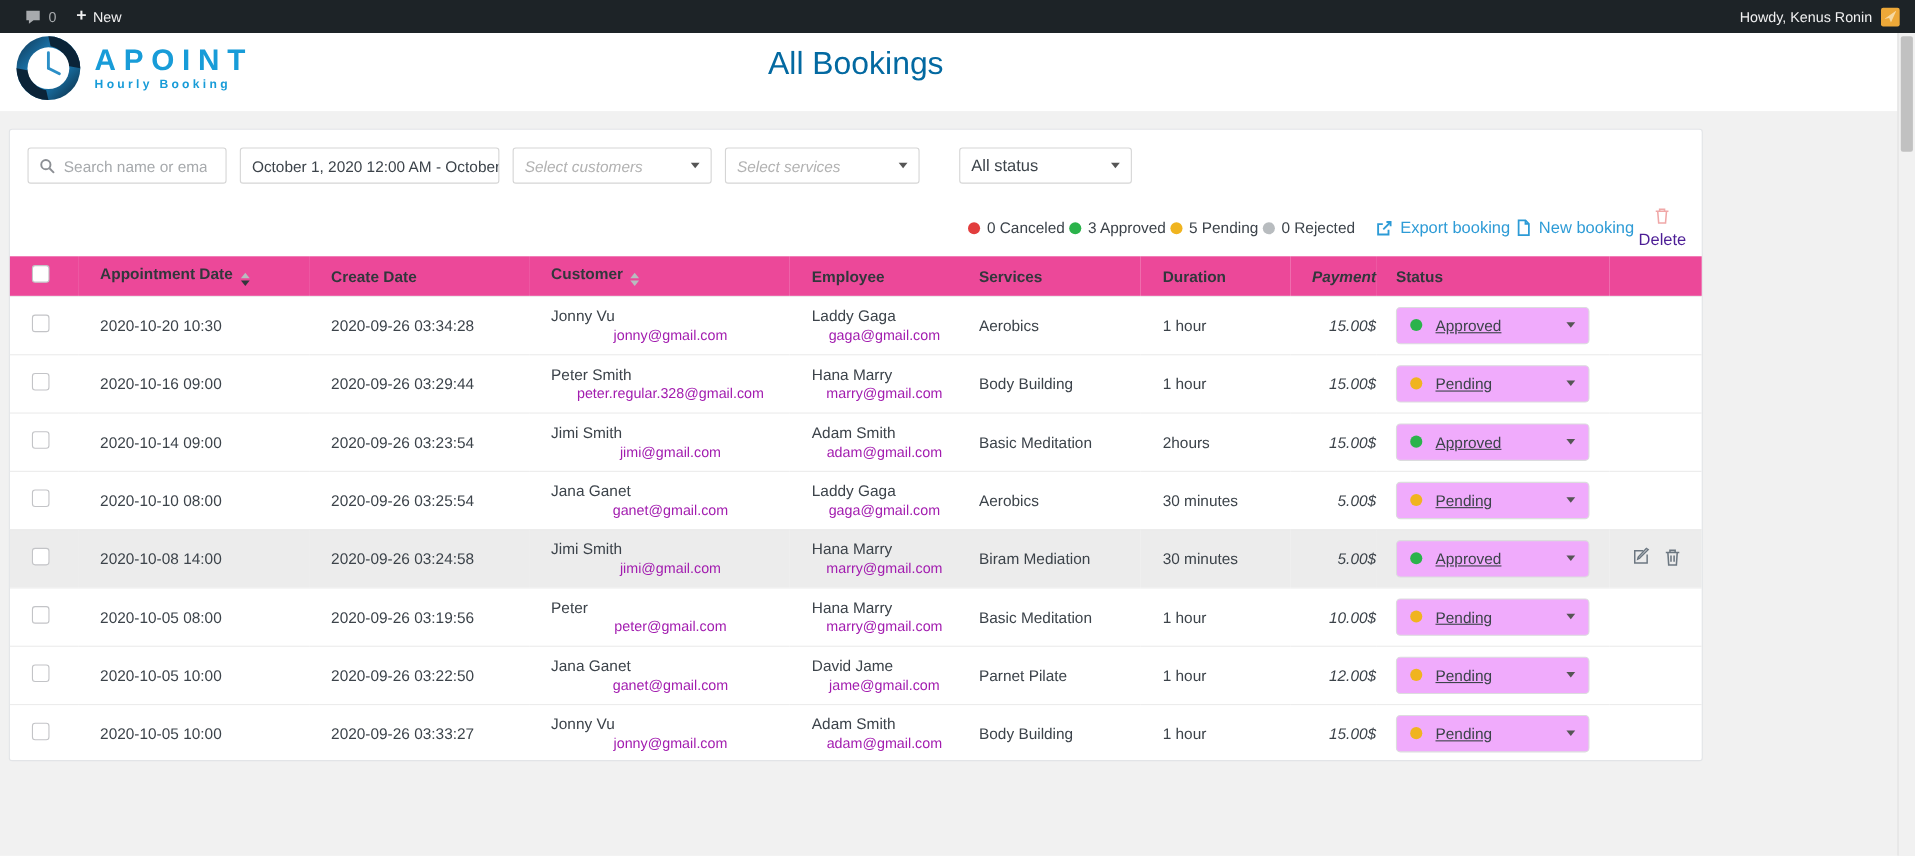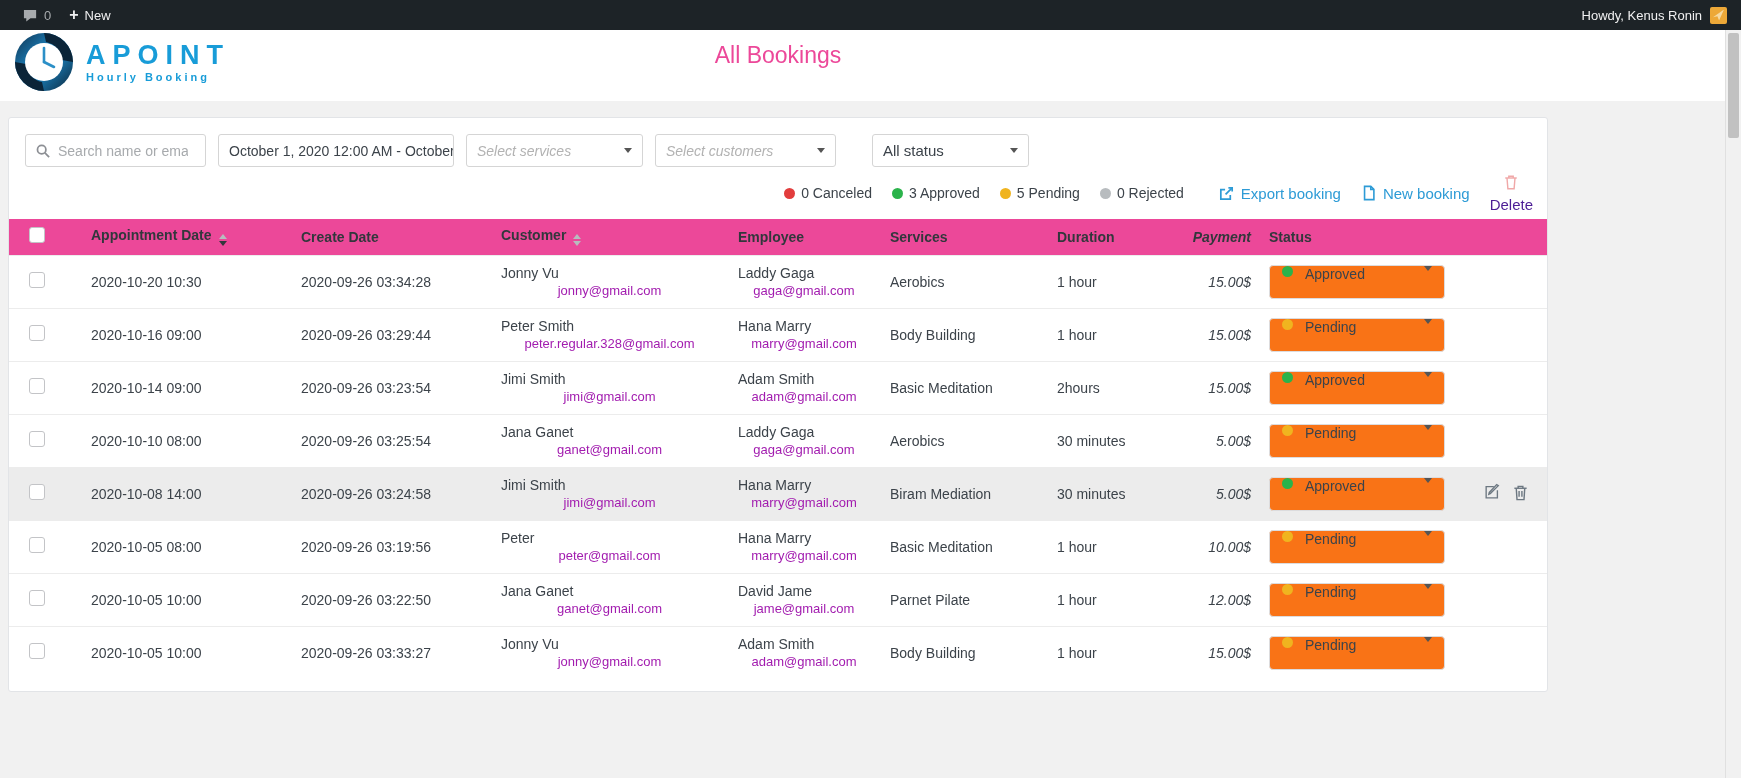--- a/index.html
+++ b/index.html
@@ -25,21 +25,21 @@
   .avatar::after { content:""; position:absolute; left:3px; top:3px; width:11px; height:11px;
     background:#f6d9a2; clip-path:polygon(0 70%, 100% 0, 55% 100%, 40% 62%); }
   .plus-icon { font-size:16px; font-weight:bold; line-height:1; color:#f0f0f1; }
 
   
   .header-band { position:absolute; top:28px; left:0; width:1725px; height:73px; background:#ffffff; }
   .logo { position:absolute; left:12px; top:2px; display:flex; align-items:center; gap:10px; }
   .logo-text .l1 { color:#189cd8; font-size:27px; font-weight:bold; letter-spacing:7px; line-height:1.1; }
   .logo-text .l2 { color:#189cd8; font-size:11px; font-weight:bold; letter-spacing:3px; }
   .page-title { position:absolute; top:14px; left:0; width:1556px; text-align:center;
-    font-size:23px; font-weight:400; color:#ec4899; }
+    font-size:29px; font-weight:400; color:#0369a1; }
 
   
   .card {
     position:absolute; left:8px; top:117px; width:1540px; height:575px;
     background:#fff; border:1px solid #e2e4e7; border-radius:3px;
   }
 
   
   .filters { display:flex; align-items:center; gap:12px; padding:16px 16px 0 16px; }
   .f-box {
@@ -55,21 +55,21 @@
   .dd .ph { font-style:italic; color:#b2b2b2; }
   .dd-employees { width:181px; }
   .dd-customers { width:181px; }
   .dd-services  { width:177px; }
   .dd-status { width:157px; margin-left:24px; font-size:15px; }
   .caret { width:0; height:0; border-left:4px solid transparent; border-right:4px solid transparent;
     border-top:5px solid #555; display:inline-block; }
 
   
   .legend-row { display:flex; align-items:center; justify-content:flex-end;
-    gap:20px; margin-top:16px; padding-right:14px; height:20px; font-size:14px; }
+    gap:4px; margin-top:30px; padding-right:14px; height:20px; font-size:14px; }
   .legend-item { display:flex; align-items:center; gap:6px; color:#3c434a; }
   .dot { width:11px; height:11px; border-radius:50%; display:inline-block; }
   .link-btn { display:flex; align-items:center; gap:6px; color:#2d9bd6; font-size:15px; cursor:pointer; }
   .link-btn svg { stroke:#2d9bd6; }
   .link-btn.spaced { margin-left:14px; }
   .delete-btn { color:#4c1d95; cursor:default;flex-direction:column; }
   .delete-btn svg { stroke:#f0a8a8; }
 
   
   table { border-collapse:collapse; width:100%; margin-top:16px; table-layout:fixed; }
@@ -85,21 +85,21 @@
   .person-email { color:#a21caf; font-size:13px; margin-top:2px;text-align:center; }
   .checkbox { width:16px; height:16px; border:1px solid #c3c4c7; border-radius:3px;
     background:#fff; display:inline-block; cursor:pointer; }
   .sort { display:inline-flex; flex-direction:column; gap:2px; margin-left:7px; vertical-align:1px; }
   .tri-up { width:0; height:0; border-left:4px solid transparent; border-right:4px solid transparent;
     border-bottom:5px solid #b8bcbf; }
   .tri-down { width:0; height:0; border-left:4px solid transparent; border-right:4px solid transparent;
     border-top:5px solid #b8bcbf; }
   .tri-down.active { border-top-color:#32373c; }
   .status-pill { width:176px; height:34px; border:1px solid #dcdcde; border-radius:4px;
-    background:#f97316; display:flex; gap:12px; padding:0 12px; cursor:pointer; }
+    background:#f0abfc; display:flex; align-items:center; gap:12px; padding:0 12px; cursor:pointer;text-decoration:underline; }
   .status-pill .caret { margin-left:auto; }
   .row-actions { display:inline-flex; gap:11px; align-items:center; }
   .row-actions.hidden { visibility:hidden; }
   .row-actions svg { stroke:#6c7781; cursor:pointer; }
 
   
   .scrollbar { position:absolute; top:30px; right:0; width:16px; height:748px;
     background:#f1f1f1; border-left:1px solid #e0e0e0; }
   .scroll-thumb { position:absolute; top:3px; left:2px; width:11px; height:105px;
     background:#c1c1c1; border-radius:2px; }
@@ -155,26 +155,26 @@
     <div class="f-box search-box">
       <svg width="14" height="14" viewBox="0 0 16 16" fill="none" stroke="#8c8f94" stroke-width="2">
           <circle cx="6.5" cy="6.5" r="4.8"></circle>
           <line x1="10.2" y1="10.2" x2="15" y2="15"></line>
         </svg>
       <input type="text" placeholder="Search name or email ..." style="">
     </div>
     <div class="f-box date-box">
       <span>October 1, 2020 12:00 AM - October 31, 20</span>
     </div>
+    <div class="f-box dd dd-customers">
+      <span class="ph">Select customers</span>
+      <span class="caret"></span>
+    </div>
     <div class="f-box dd dd-services">
       <span class="ph">Select services</span>
-      <span class="caret"></span>
-    </div>
-    <div class="f-box dd dd-customers">
-      <span class="ph">Select customers</span>
       <span class="caret"></span>
     </div>
     <div class="f-box dd dd-status">
       <span>All status</span>
       <span class="caret"></span>
     </div>
   </div>
 
   <div class="legend-row">
     <span class="legend-item">

